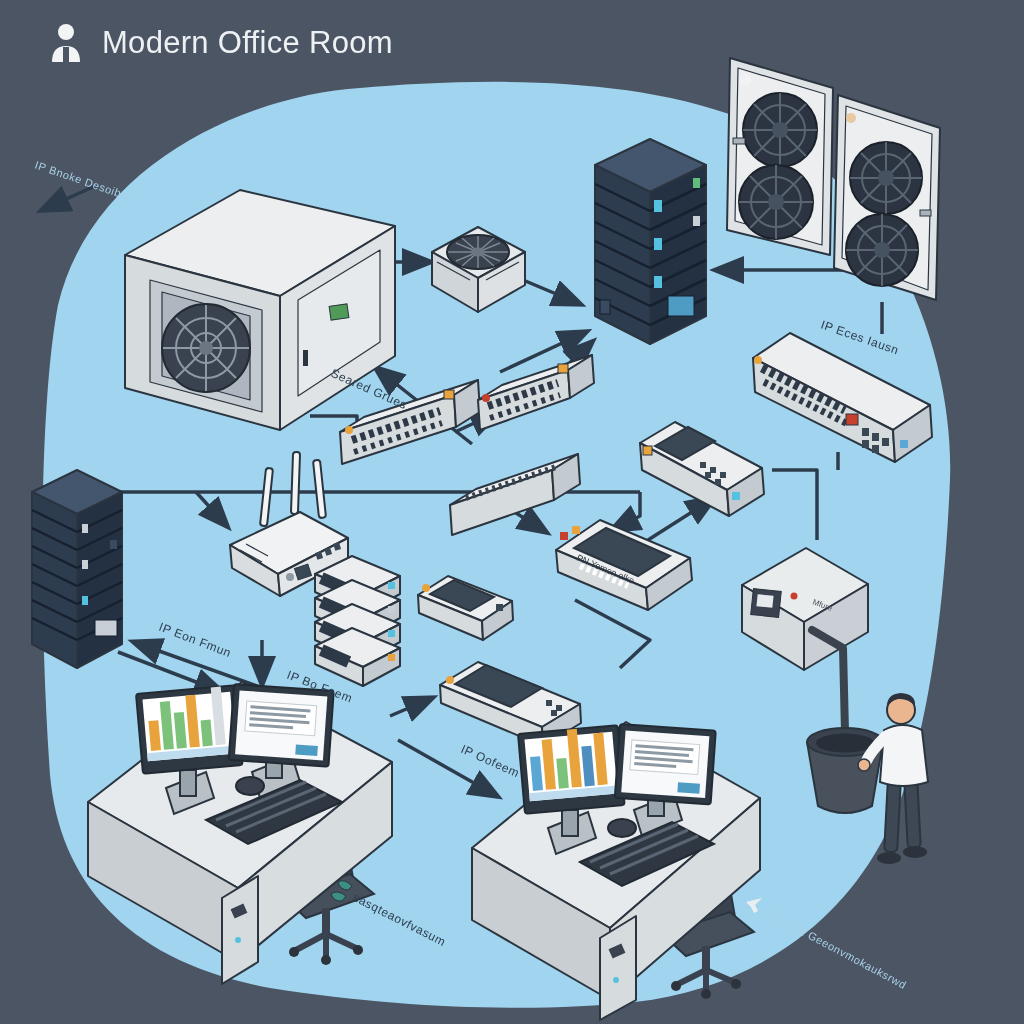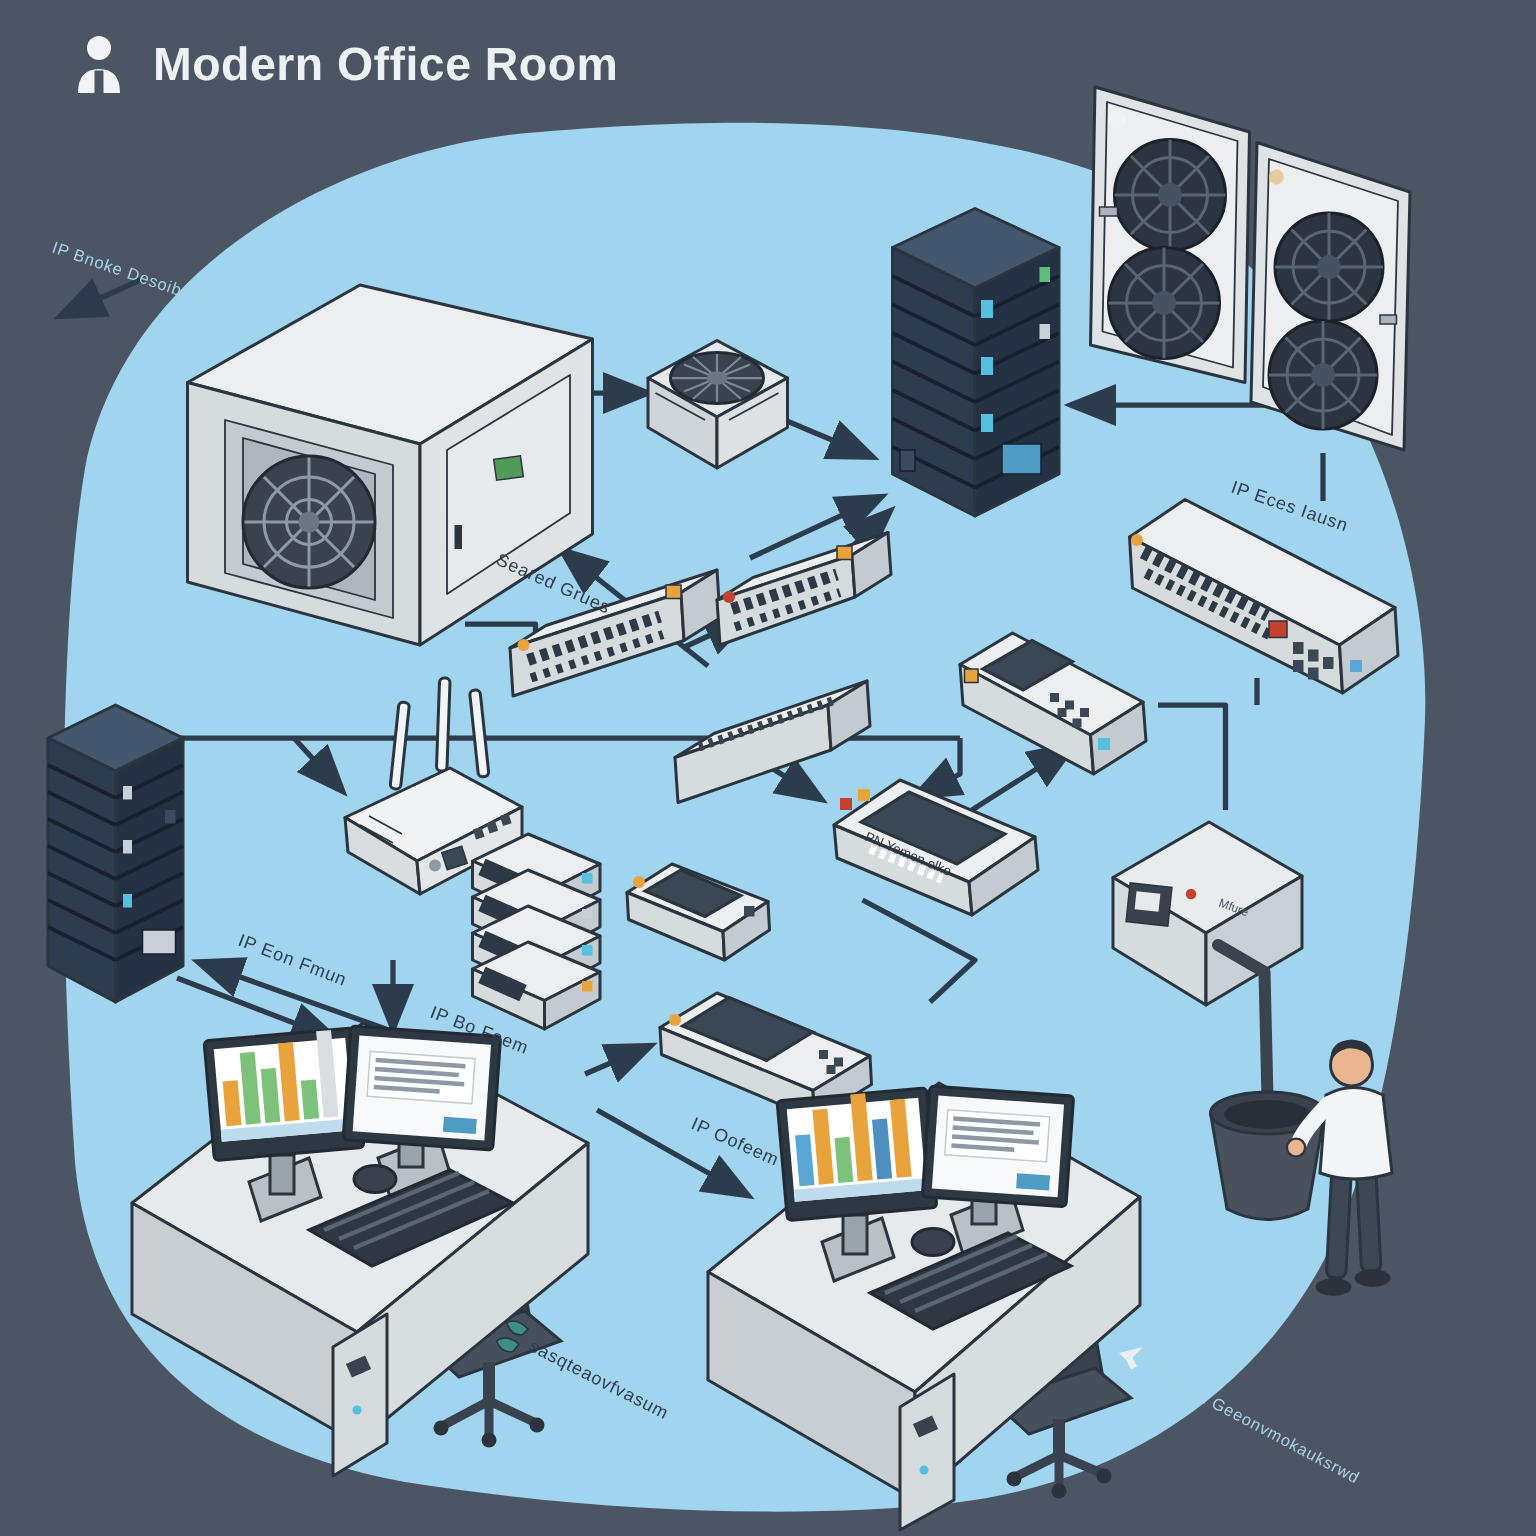--- a/index.html
+++ b/index.html
@@ -7,21 +7,21 @@
     width:1024px;height:1024px;
     background:#4b5563;
     font-family:"Liberation Sans", sans-serif;
     overflow:hidden;position:relative;
   }
   #scene{position:absolute;top:0;left:0;}
   .header{
     position:absolute;top:22px;left:46px;display:flex;align-items:center;gap:16px;z-index:5;
   }
   .header .title{
-    color:#eef1f4;font-size:31px;font-weight:700;letter-spacing:0.3px;
+    color:#eef1f4;font-size:31px;font-weight:400;letter-spacing:0.3px;
   }
   .outline{stroke:#2b3540;stroke-width:2;stroke-linejoin:round;}
   .thin{stroke:#2b3540;stroke-width:1.2;stroke-linejoin:round;}
   .conn{stroke:#2c3c4d;stroke-width:3.5;fill:none;stroke-linejoin:round;}
   .lbl{fill:#2e3e4e;font-size:12px;letter-spacing:0.6px;}
   .lbl-light{fill:#a9d2e8;font-size:11px;letter-spacing:0.6px;}
   text{font-family:"Liberation Sans", sans-serif;}
 </style>
 </head>
 <body>

